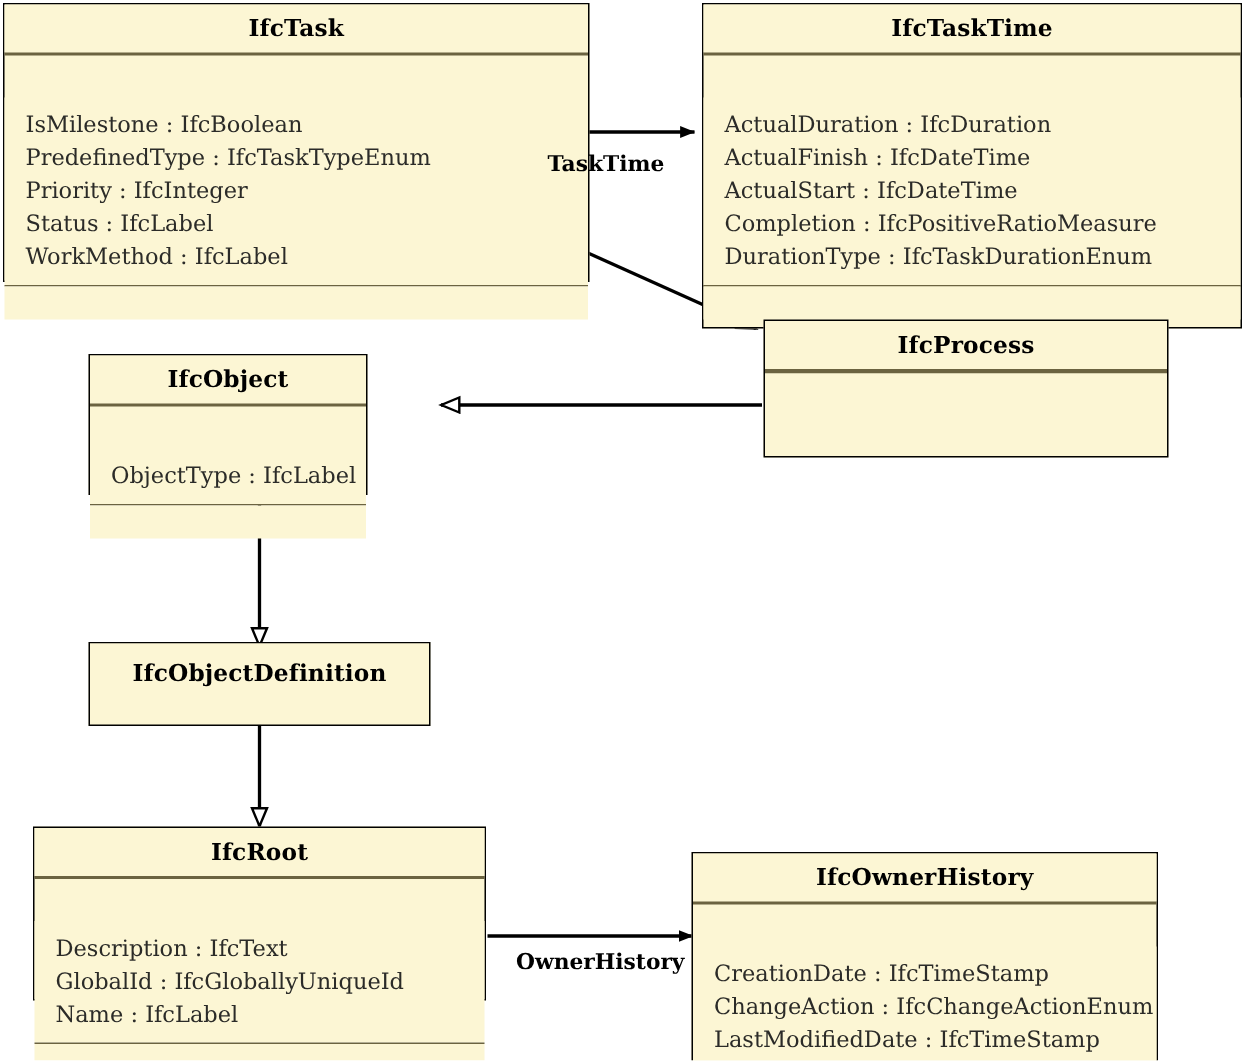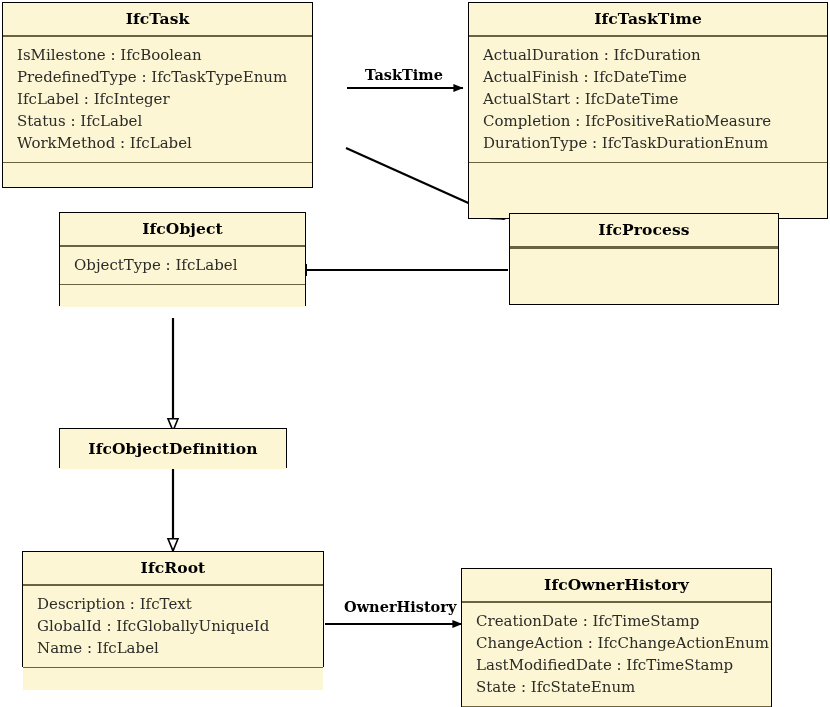--- a/index.html
+++ b/index.html
@@ -36,20 +36,21 @@
     padding: 6px 4px 7px 4px;
     letter-spacing: 0.1px;
   }
   .sep {
     height: 1.6px;
     background: #6b6340;
     width: 100%;
   }
   .uml-attrs {
     padding: 7px 0 8px 0;
+    margin-top: 28px;
   }
   .attr-row {
     font-size: 15px;
     color: #2b2b28;
     padding: 0 10px 0 14px;
     line-height: 1.47;
     white-space: nowrap;
   }
   .uml-ops {
     height: 22px;
@@ -69,20 +70,21 @@
     pointer-events: none;
   }
   .edge-label {
     position: absolute;
     font-size: 14.5px;
     font-weight: bold;
     color: #000000;
     background: transparent;
     white-space: nowrap;
     z-index: 8;
+    margin-top: 35px;
   }
 </style>
 </head>
 <body>
 
 <div id="canvas">
 
   <svg class="edge-layer" viewBox="0 0 830 707" width="830" height="707" xmlns="http://www.w3.org/2000/svg">
     <defs>
       <marker id="solid-arrow" markerWidth="12" markerHeight="12" refX="9.6" refY="4" orient="auto" markerUnits="userSpaceOnUse">
@@ -117,27 +119,27 @@
     </g>
 
     <g>
       <line x1="325" y1="624" x2="462" y2="624" stroke="#000000" stroke-width="2.2" marker-end="url(#solid-arrow)"></line>
     </g>
   </svg>
 
   <div class="edge-label" style="left:365px; top:66px;">TaskTime</div>
   <div class="edge-label" style="left:344px; top:598px;">OwnerHistory</div>
 
-  <div class="uml-class" style="left:2px; top:2px; width:311px; height:186px;">
+  <div class="uml-class" style="left:2px; top:2px; width:391px; height:186px;">
     <div class="uml-compartment uml-title">IfcTask</div>
     <div class="sep"></div>
     <div class="uml-compartment uml-attrs">
       <div class="attr-row">IsMilestone : IfcBoolean</div>
       <div class="attr-row">PredefinedType : IfcTaskTypeEnum</div>
-      <div class="attr-row">IfcLabel : IfcInteger</div>
+      <div class="attr-row">Priority : IfcInteger</div>
       <div class="attr-row">Status : IfcLabel</div>
       <div class="attr-row">WorkMethod : IfcLabel</div>
     </div>
     <div class="sep"></div>
     <div class="uml-compartment uml-ops"></div>
   </div>
 
   <div class="uml-class" style="left:468px; top:2px; width:360px; height:217px;">
     <div class="uml-compartment uml-title">IfcTaskTime</div>
     <div class="sep"></div>
@@ -152,31 +154,31 @@
     <div class="uml-compartment uml-ops"></div>
   </div>
 
   <div class="uml-class" style="left:509px; top:213px; width:270px; height:92px;">
     <div class="uml-compartment uml-title">IfcProcess</div>
     <div class="sep"></div>
     <div class="sep"></div>
     <div class="uml-compartment uml-ops"></div>
   </div>
 
-  <div class="uml-class" style="left:59px; top:212px; width:247px; height:94px;">
+  <div class="uml-class" style="left:59px; top:236px; width:186px; height:94px;">
     <div class="uml-compartment uml-title">IfcObject</div>
     <div class="sep"></div>
     <div class="uml-compartment uml-attrs">
       <div class="attr-row">ObjectType : IfcLabel</div>
     </div>
     <div class="sep"></div>
     <div class="uml-compartment uml-ops"></div>
   </div>
 
-  <div class="uml-class single-compartment" style="left:59px; top:428px; width:228px; height:40px;">
+  <div class="uml-class single-compartment" style="left:59px; top:428px; width:228px; height:56px;">
     <div class="uml-compartment uml-title">IfcObjectDefinition</div>
   </div>
 
   <div class="uml-class" style="left:22px; top:551px; width:302px; height:116px;">
     <div class="uml-compartment uml-title">IfcRoot</div>
     <div class="sep"></div>
     <div class="uml-compartment uml-attrs">
       <div class="attr-row">Description : IfcText</div>
       <div class="attr-row">GlobalId : IfcGloballyUniqueId</div>
       <div class="attr-row">Name : IfcLabel</div>

